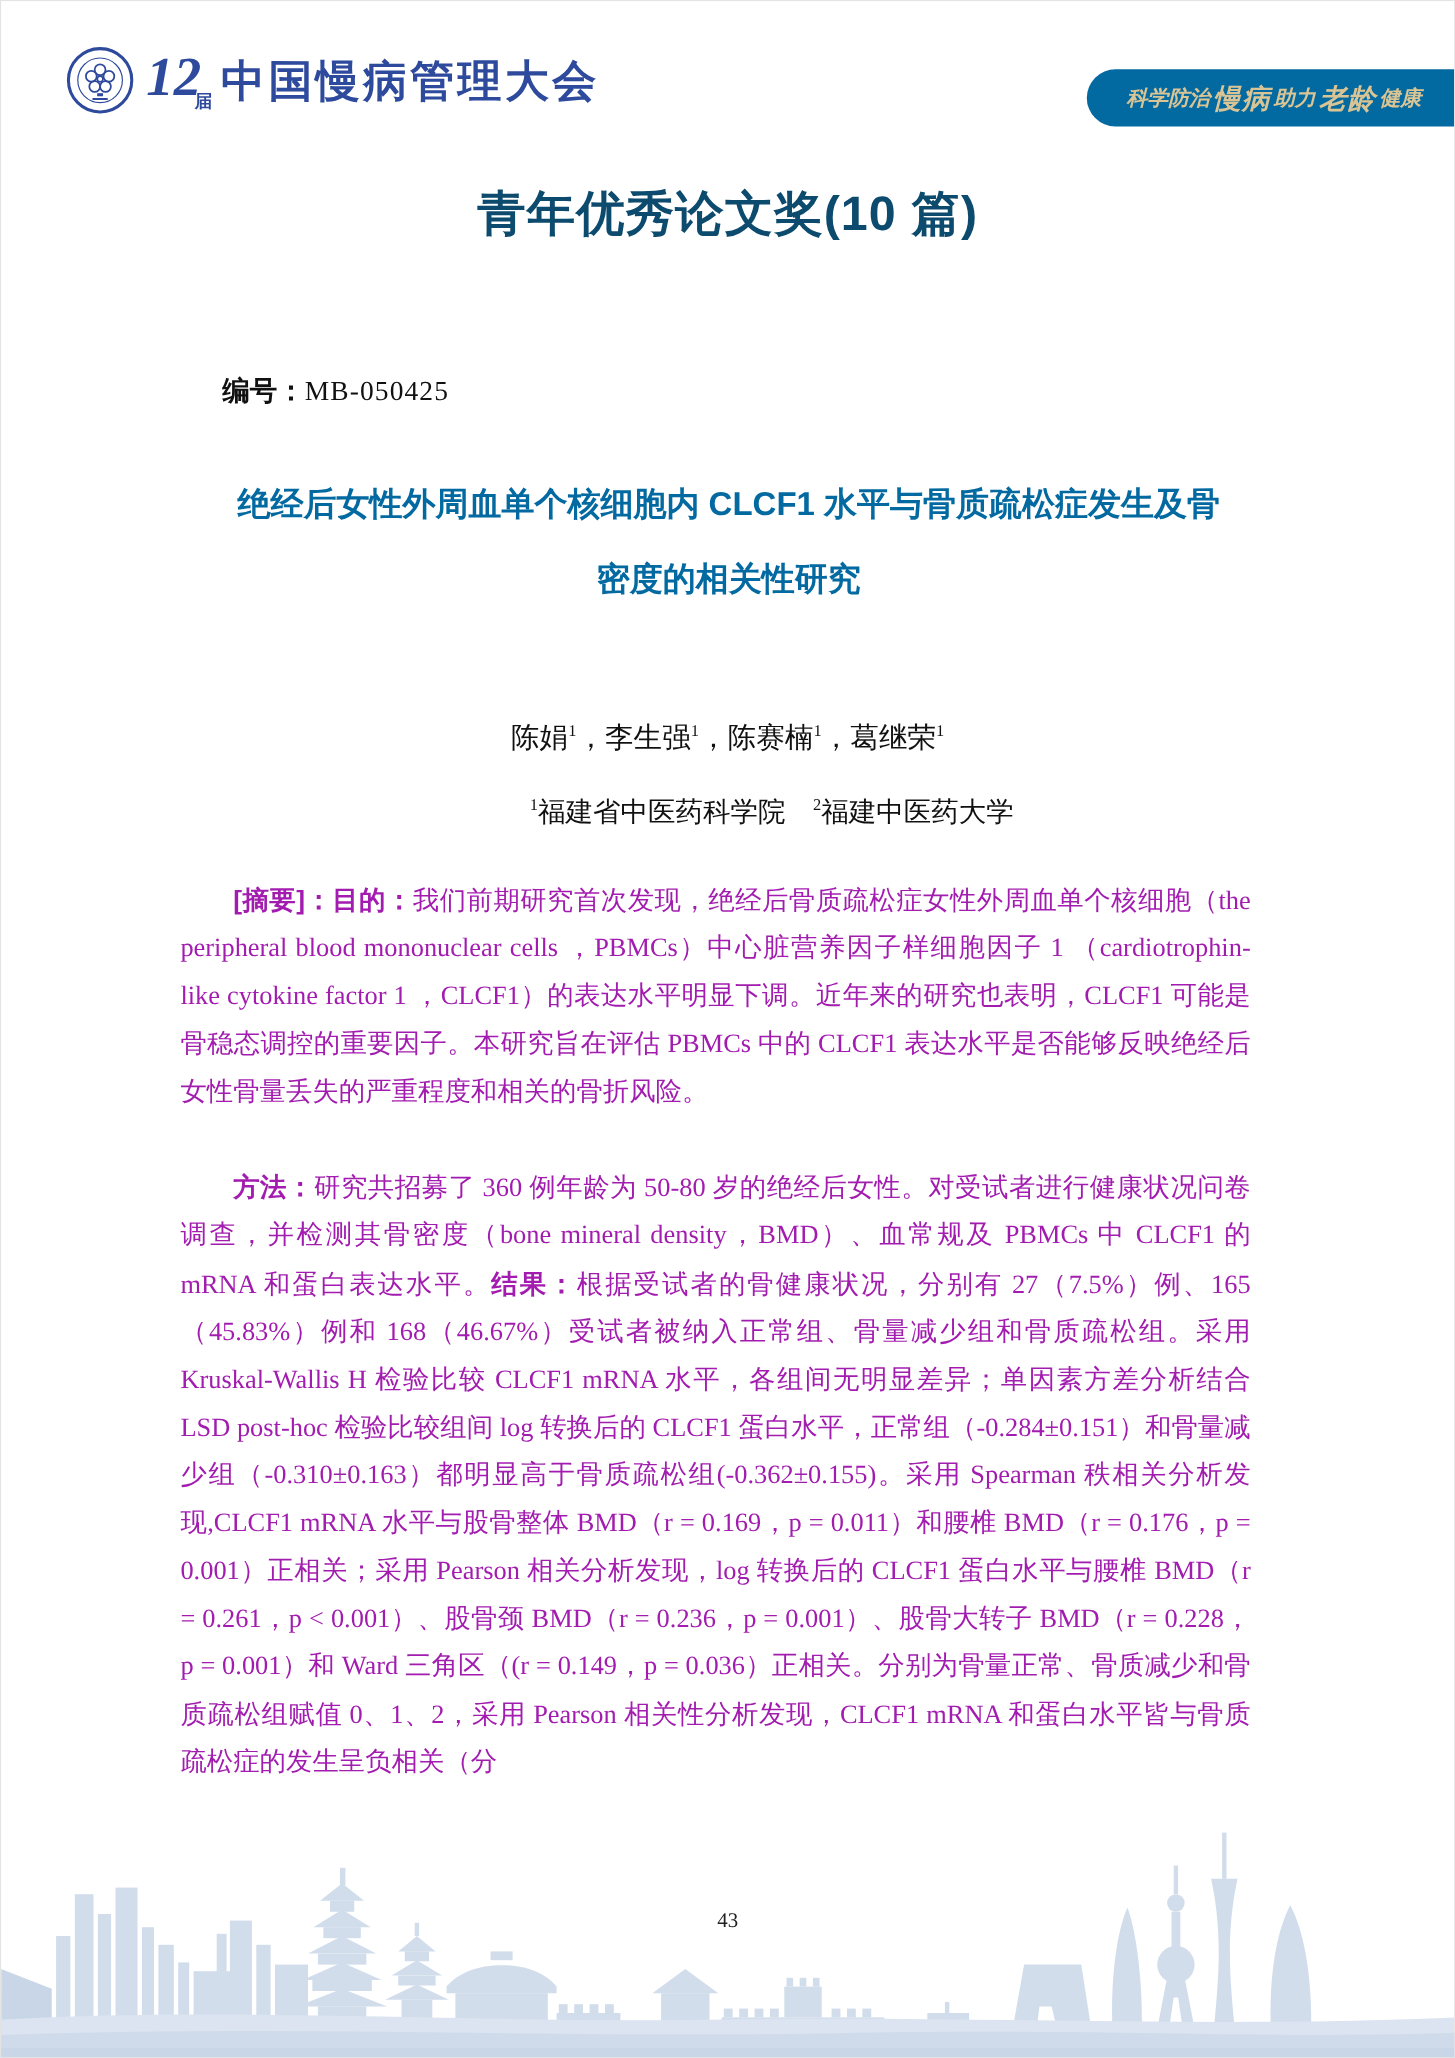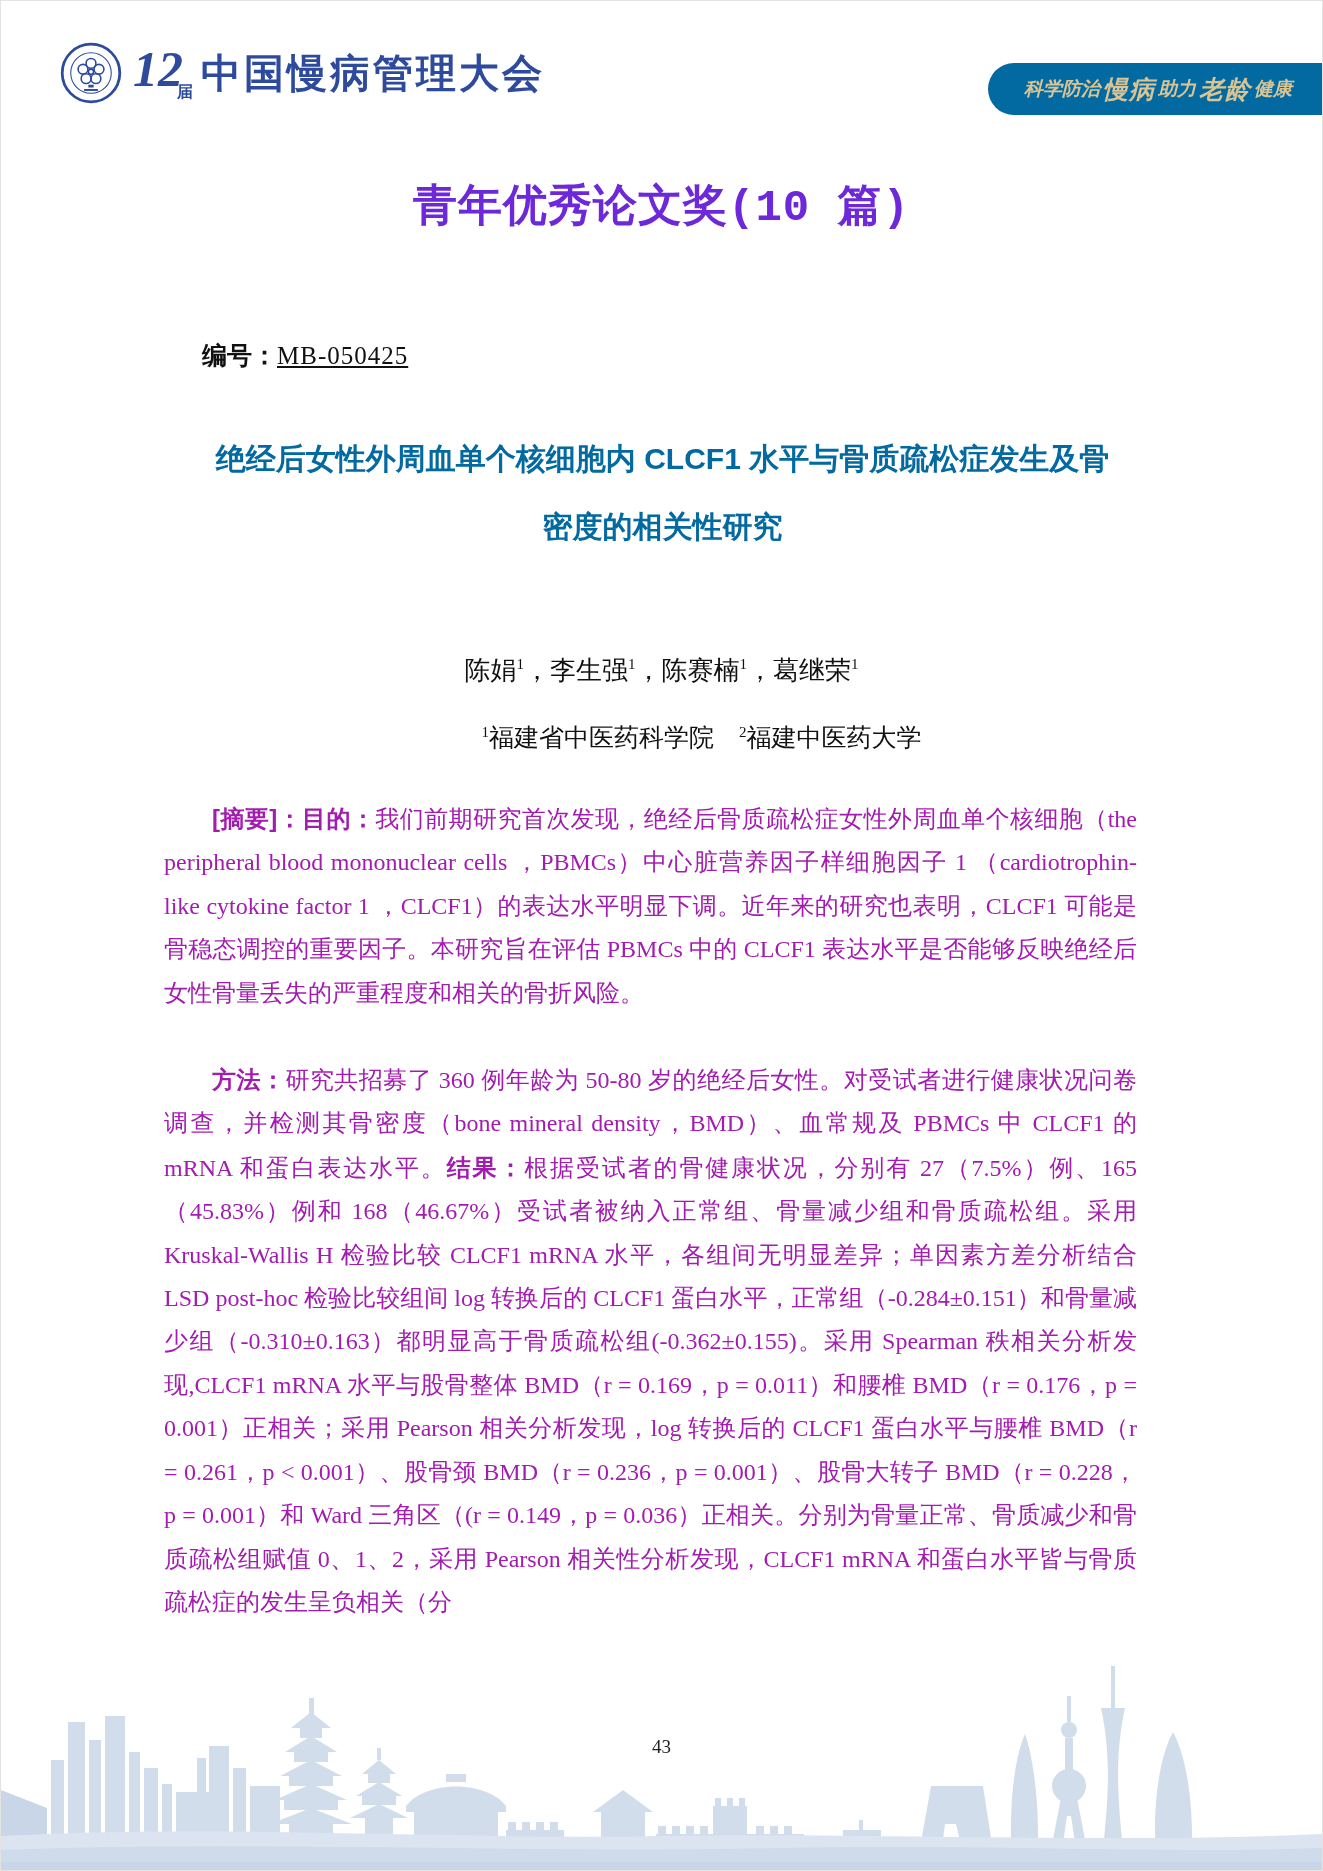--- a/index.html
+++ b/index.html
@@ -46,32 +46,32 @@
     display:flex;align-items:center;
     padding:0 30px 0 36px;
     color:#d8c494;
     font-family:"Liberation Sans",sans-serif;
     font-style:italic;font-weight:700;font-size:19px;
     white-space:nowrap;
   }
   .banner .hl{font-size:25px;letter-spacing:1px;padding:0 3px;}
   
   .section-title{
-    position:absolute;left:0;top:175px;width:100%;
+    position:absolute;left:0;top:164px;width:100%;
     text-align:center;
-    font-family:Liberation Mono, monospace;
-    font-weight:700;font-size:44px;color:#6d28d9;
+    font-family:Liberation Sans, sans-serif;
+    font-weight:700;font-size:44px;color:#0c4a6e;
     letter-spacing:1px;
   }
   .paper-id{
     position:absolute;left:201px;top:338px;
     font-size:25px;white-space:nowrap;
   }
   .paper-id .lbl{font-family:"Liberation Sans",sans-serif;font-weight:700;}
-  .paper-id .val{font-family:"Liberation Serif",serif;letter-spacing:1px;text-decoration:underline;}
+  .paper-id .val{font-family:"Liberation Serif",serif;letter-spacing:1px;}
   .paper-title{
     position:absolute;left:100px;top:424px;width:1123px;
     text-align:center;
     font-family:"Liberation Sans",sans-serif;
     font-weight:700;font-size:30px;line-height:68px;color:#0369a1;
   }
   
   .authors-1{position:absolute;left:0;top:582px;width:100%;text-align:center;font-size:26px;}
   .authors-2{position:absolute;left:0;top:652px;width:100%;text-align:center;font-size:26px;}
   .affiliations{position:absolute;left:0;top:720px;width:100%;text-align:center;font-size:25px;padding-left:40px;}

